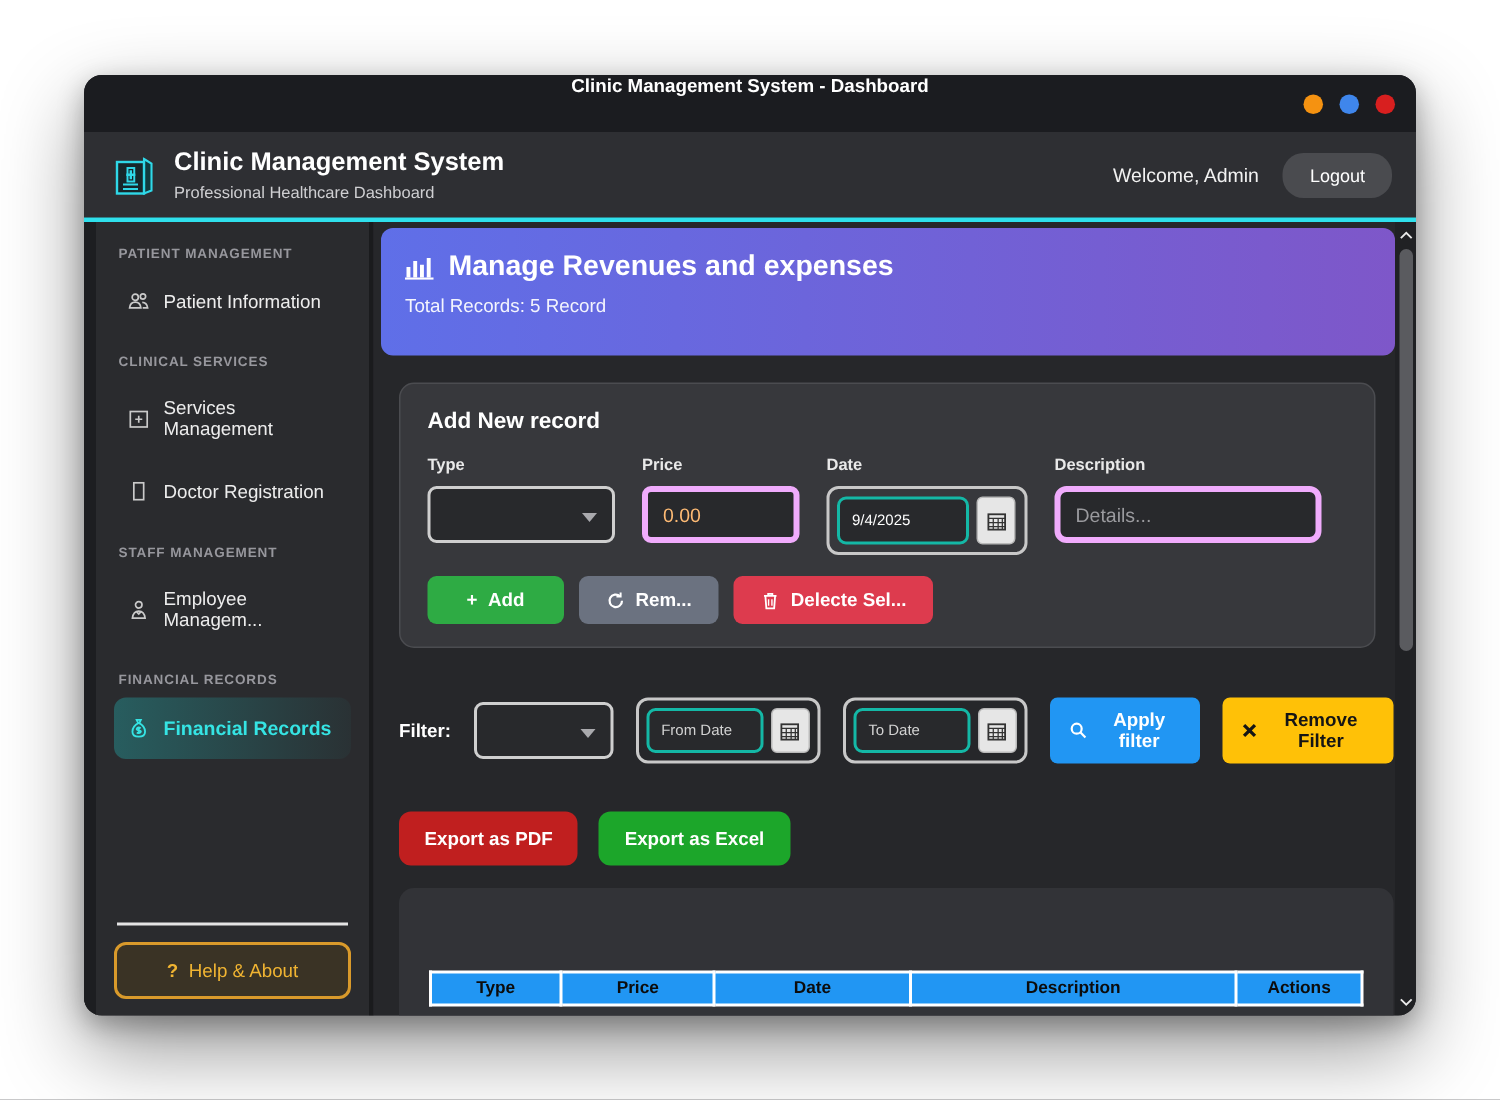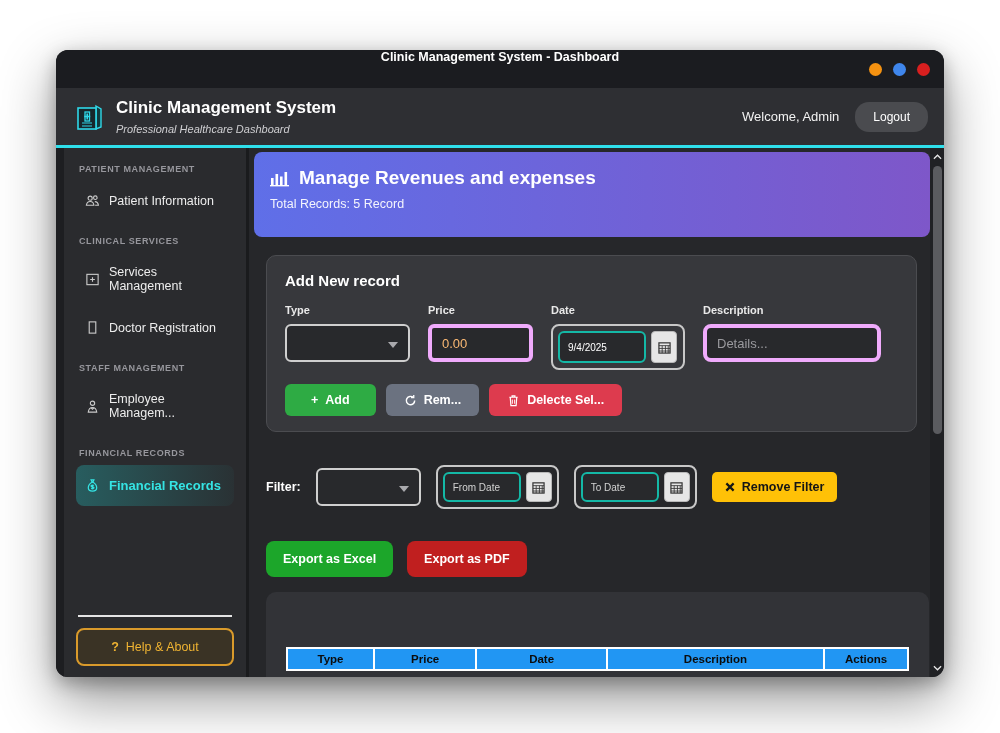--- a/index.html
+++ b/index.html
@@ -15,21 +15,21 @@
   .titlebar-title { color:#fff; font-size:12.5px; font-weight:bold; }
   .traffic { position:absolute; right:14px; top:0; height:38px; display:flex;
     align-items:center; gap:11px; }
   .light { width:13px; height:13px; border-radius:50%; }
 
   
   .header { height:57px; background:#2e2f33; display:flex; align-items:center;
     padding:0 16px; }
   .logo { width:30px; height:30px; margin:0 12px 0 2px; flex:none; }
   .app-title { color:#fff; font-size:17px; font-weight:bold; line-height:1.2; }
-  .app-subtitle { color:#cfcfd2; font-size:11px; font-style:italic; margin-top:5px; }
+  .app-subtitle { color:#cfcfd2; font-size:11px; margin-top:5px; }
   .header-spacer { flex:1; }
   .welcome { color:#f2f2f2; font-size:13px; margin-right:16px; }
   .logout-btn { background:#4a4b4f; color:#fff; font-size:12px; border:none;
     border-radius:14px; padding:8px 18px; cursor:pointer; }
 
   .accentline { height:3px; background:#2fe0ec; }
 
   
   .bodyrow { display:flex; height:529px; }
 
@@ -314,33 +314,42 @@
         </div>
         <div class="datewrap">
           <input class="dateinput" style="width: 78px; height: 30px;" placeholder="To Date">
           <div class="calbtn" style="height:30px">
             <svg viewBox="0 0 14 14" width="13" height="13">
               <rect x="1" y="2" width="12" height="11" fill="none" stroke="#333" stroke-width="1.3"></rect>
               <path d="M1 5 h12 M4.5 5 v8 M8 5 v8 M11 5 v8 M1 8 h12 M1 10.8 h12" stroke="#333" stroke-width="0.9"></path>
             </svg>
           </div>
         </div>
+        <button class="btn btn-apply">
+          <span>
+            <svg viewBox="0 0 13 13" width="12" height="12" fill="none" stroke="#fff" stroke-width="1.6">
+              <circle cx="5.2" cy="5.2" r="3.6"></circle>
+                <path d="M8 8 l3.5 3.5"></path>
+            </svg>
+          </span>
+          <span>Apply filter</span>
+        </button>
         <button class="btn btn-removefilter">
           <span>
             <svg viewBox="0 0 11 11" width="10" height="10" stroke="#151515" stroke-width="2.4">
               <path d="M1.5 1.5 l8 8 M9.5 1.5 l-8 8"></path>
             </svg>
           </span>
           <span>Remove Filter</span>
         </button>
       </div>
 
       <div class="export-row">
+        <button class="btn btn-pdf">Export as PDF</button>
         <button class="btn btn-excel">Export as Excel</button>
-        <button class="btn btn-pdf">Export as PDF</button>
       </div>
 
       <div class="table-card">
         <table class="records">
           <colgroup>
             <col style="width:14%">
               <col style="width:16.5%">
               <col style="width:21%">
             <col style="width:35%">
               <col style="width:13.5%">

